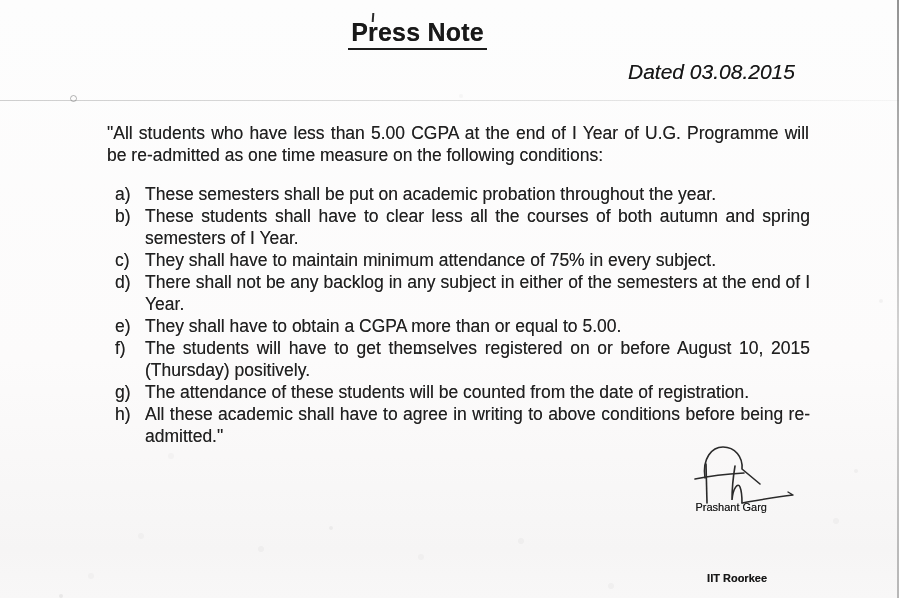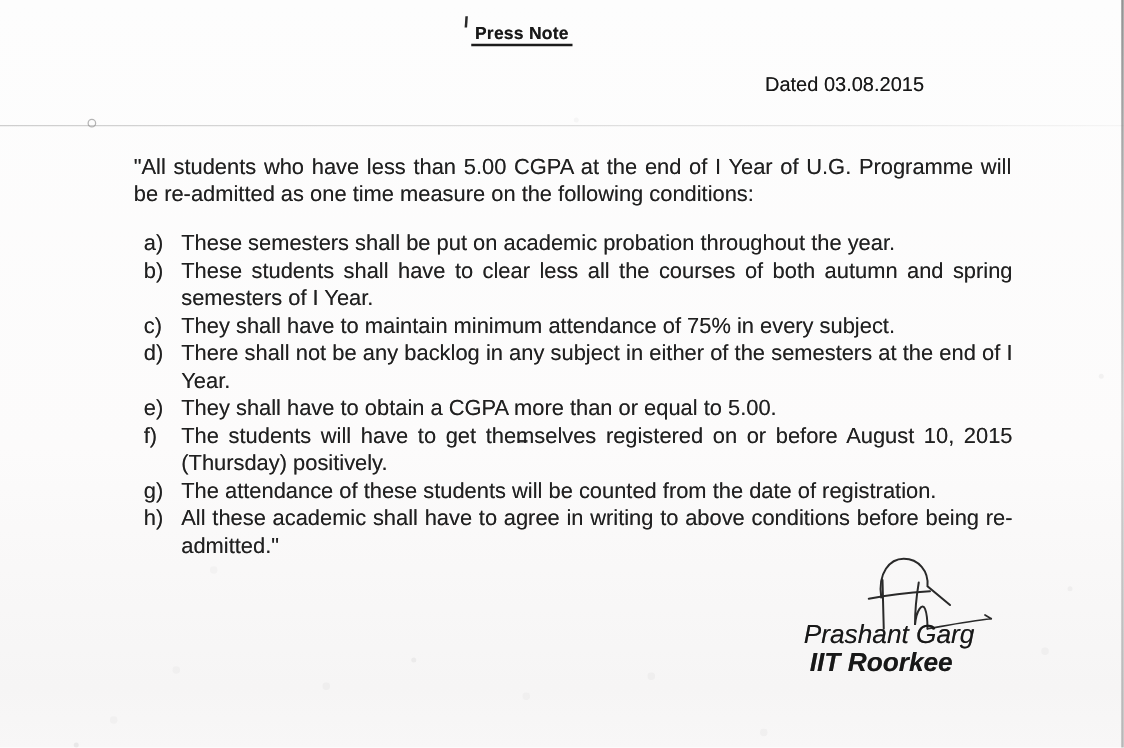--- a/index.html
+++ b/index.html
@@ -57,30 +57,31 @@
       880px 300px 0 1px rgba(130,130,130,0.08);
   }
 
   .title-row {
     position: absolute; left: 0; top: 18px; width: 899px;
     text-align: center;
   }
   .title {
     display: inline-block;
     transform: translateX(-32px);
-    font-size: 14px; font-weight: 700; color: #191919;
+    font-size: 25px; font-weight: 700; color: #191919;
     border-bottom: 2px solid #1c1c1c;
     padding: 0 3px 1px 3px;
     letter-spacing: 0.2px;
     text-shadow: 0 0 0.5px rgba(25,25,25,0.7);
   }
   .dated {
-    position: absolute; left: 612px; top: 60px;
-    font-size: 16px; color: #171717;
+    position: absolute; left: 628px; top: 60px;
+    font-size: 21px; color: #171717;
     text-shadow: 0 0 0.4px rgba(25,25,25,0.6);
+    font-style: italic;
   }
   .intro {
     position: absolute; left: 107px; top: 123px; width: 702px;
     font-size: 17.5px; line-height: 21.5px;
     text-align: justify; text-align-last: left;
     color: #202020;
     text-shadow: 0 0 0.4px rgba(30,30,30,0.55);
     margin: 0;
   }
   .conditions {
@@ -93,27 +94,26 @@
   .conditions li { display: flex; align-items: flex-start; }
   .cond-marker { flex: 0 0 30px; }
   .cond-text {
     flex: 0 0 665px; max-width: 665px;
     text-align: justify; text-align-last: left;
   }
   .signature-area { position: absolute; left: 643px; top: 444px; }
   .sig-svg { position: absolute; left: 49px; top: 0; }
   .sig-lines { position: absolute; left: 0; top: 52px; width: 124px; }
   .sig-line {
-    font-size: 21px; line-height: 23px; color: #181818;
+    font-size: 11px; line-height: 23px; color: #181818;
     text-align: right; white-space: nowrap;
     text-shadow: 0 0 0.4px rgba(25,25,25,0.6);
-    font-style: italic;
   }
   .sig-line.bold { font-weight: 700; }
-  .sig-line.left { text-align: center; }
+  .sig-line.left { text-align: right; margin-top: 48px; }
 </style>
 </head>
 <body>
 
 <div class="page">
 
   <div class="scan-line"></div>
   <div class="speck"></div>
   <div class="tick-mark"></div>
   <div class="dash-artifact"></div>

